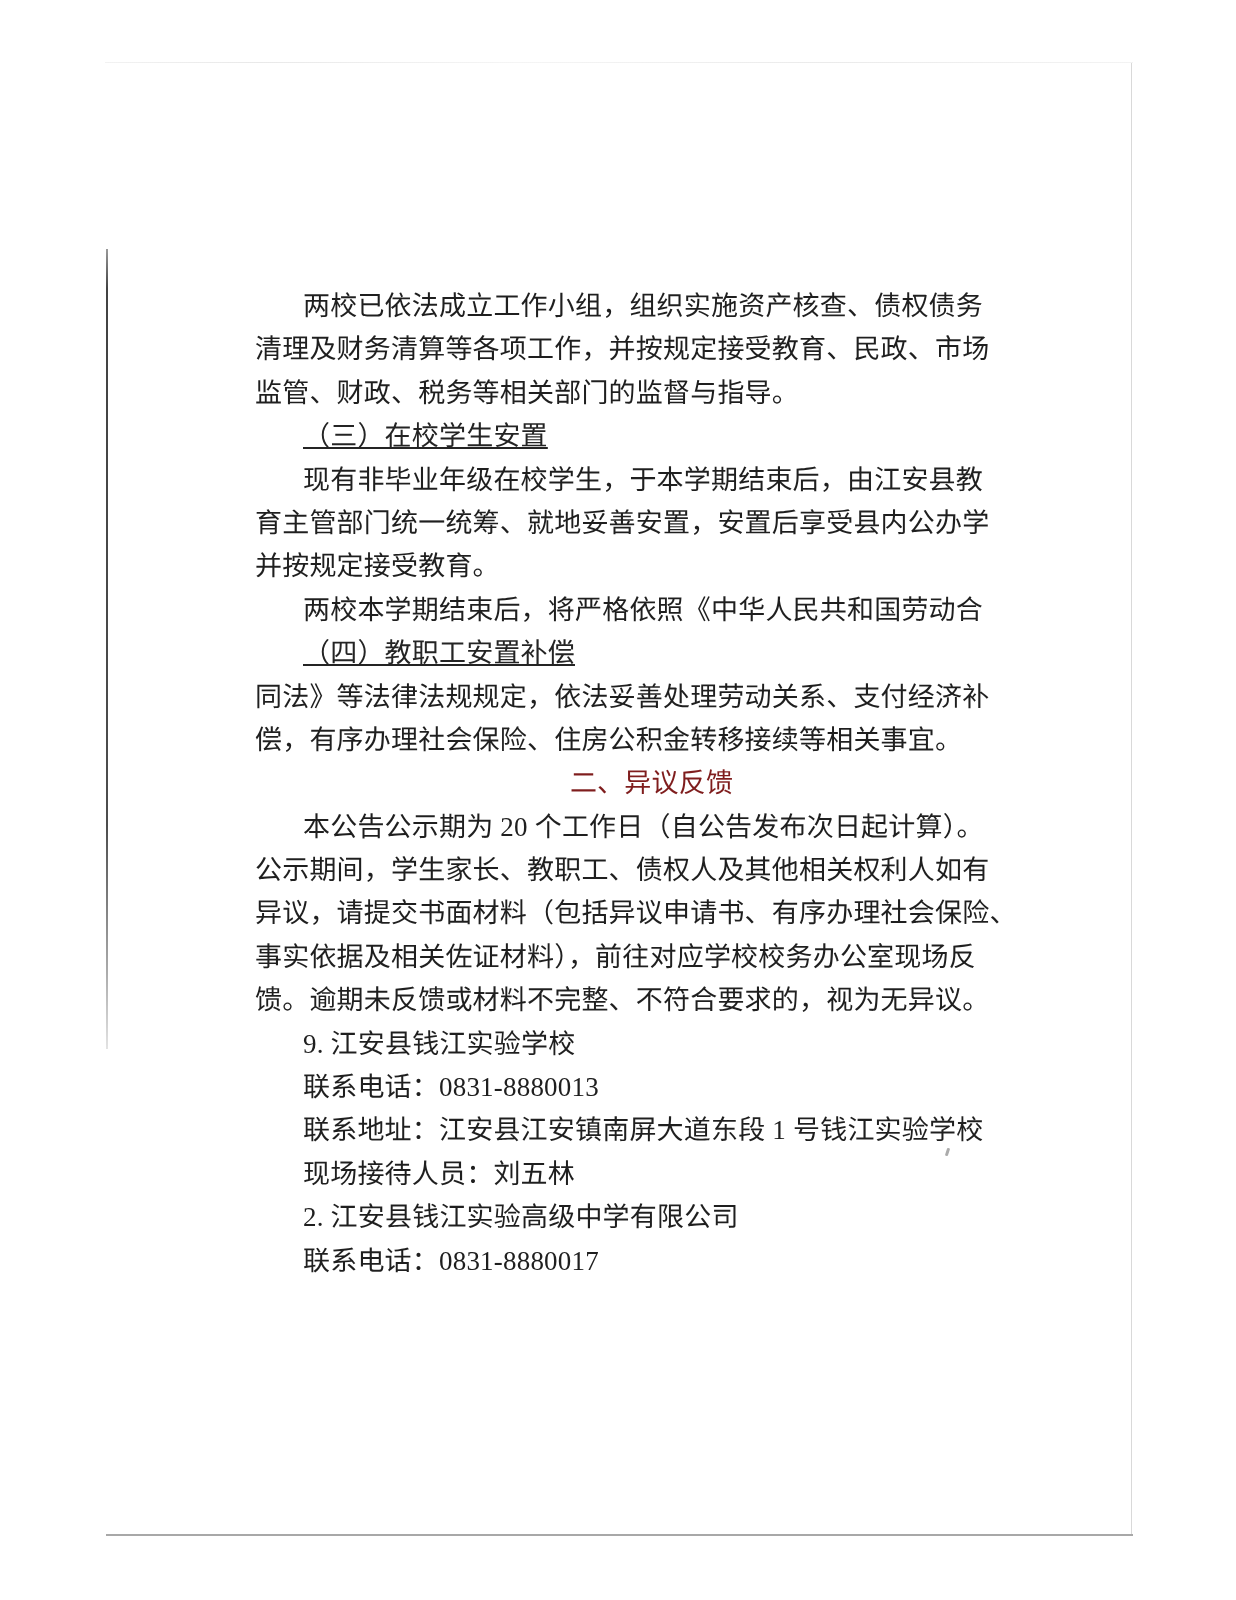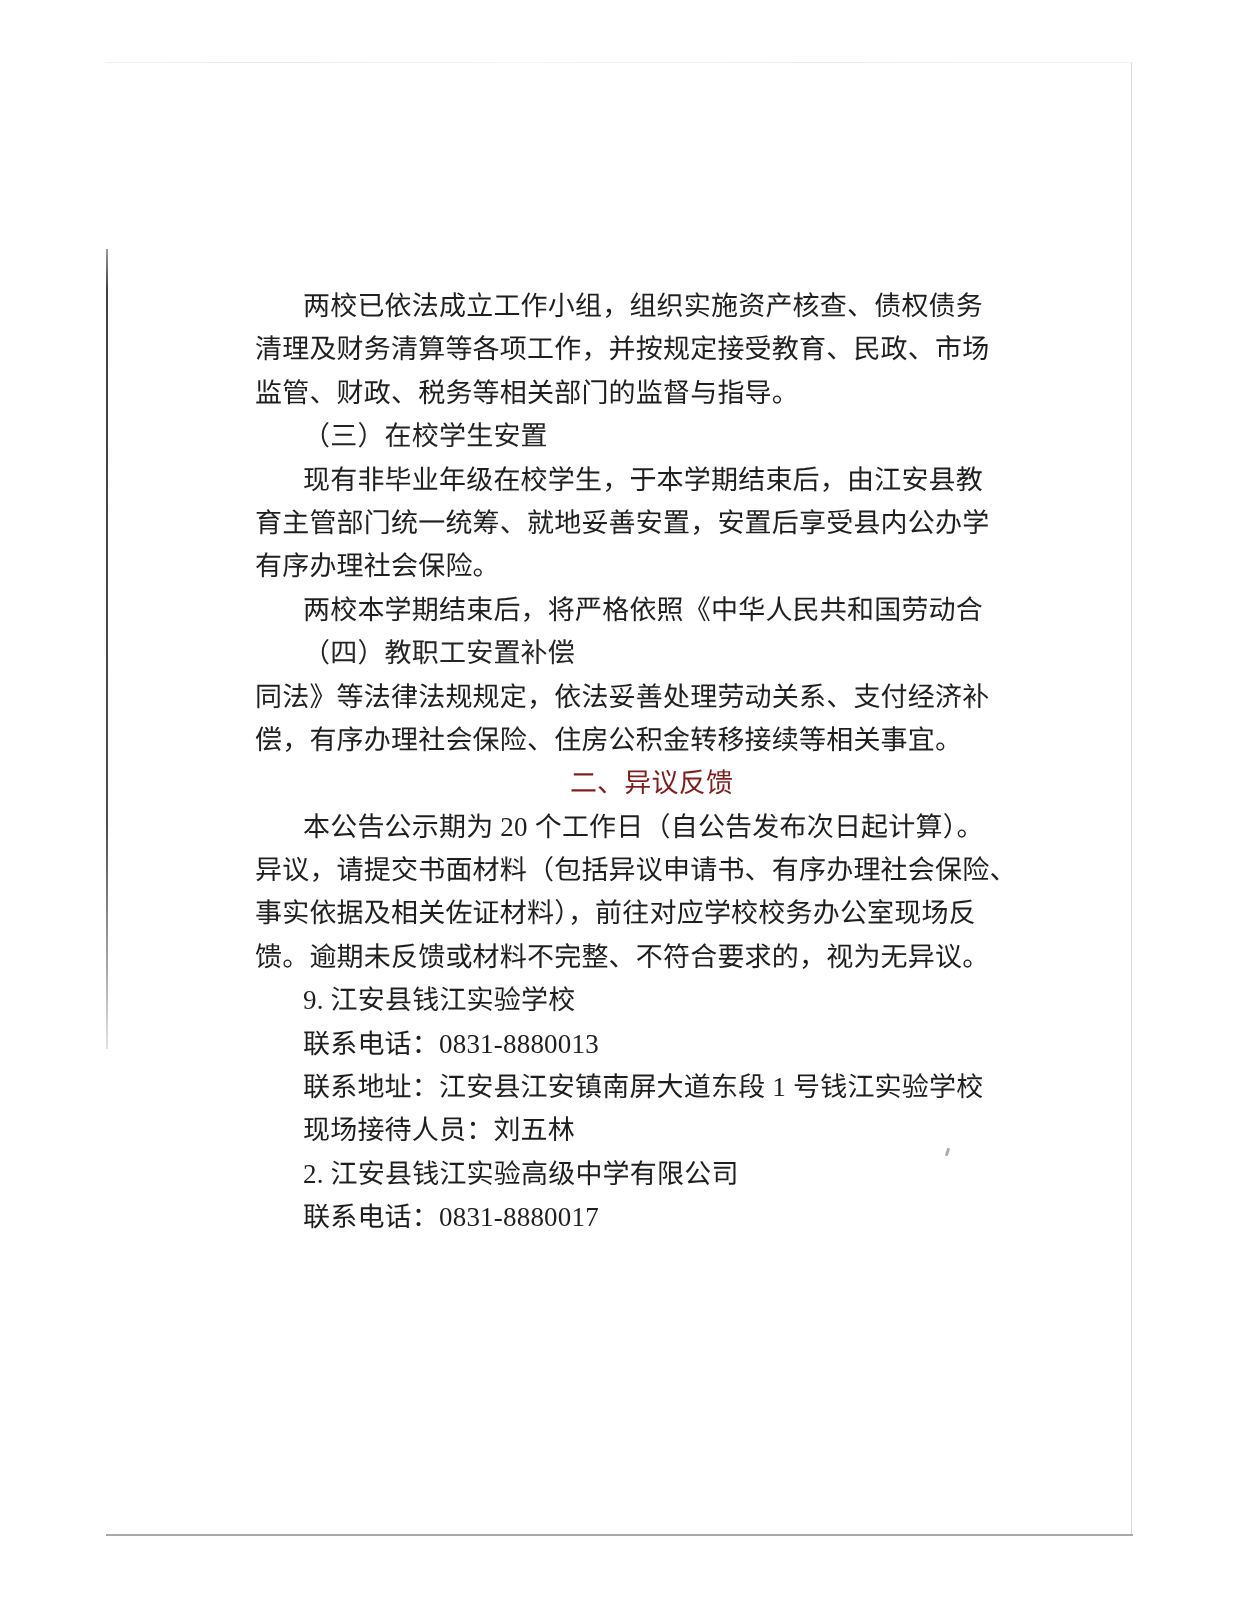--- a/index.html
+++ b/index.html
@@ -29,21 +29,21 @@
   .text-block { position: absolute; left: 255px; top: 285px; width: 745px; }
   .line {
     height: 43.4px;
     line-height: 43.4px;
     font-size: 27px;
     color: #1f1f1f;
     white-space: nowrap;
     letter-spacing: 0.2px;
   }
   .indent { padding-left: 48px; }
-  .kai { color: #242424; }
+  .kai { color: #242424; text-decoration: underline; }
   .heading {
     font-weight: 400;
     font-family: "Liberation Sans", "DejaVu Sans", sans-serif;
     color: #7f1d1d;
     text-align: center;
   }
 </style>
 </head>
 <body>
 
@@ -53,27 +53,28 @@
 <div class="scan-edge edge-left"></div>
 <div class="speck"></div>
 
 <div class="text-block">
   <div class="line indent">两校已依法成立工作小组，组织实施资产核查、债权债务</div>
   <div class="line">清理及财务清算等各项工作，并按规定接受教育、民政、市场</div>
   <div class="line">监管、财政、税务等相关部门的监督与指导。</div>
   <div class="line indent kai">（三）在校学生安置</div>
   <div class="line indent">现有非毕业年级在校学生，于本学期结束后，由江安县教</div>
   <div class="line">育主管部门统一统筹、就地妥善安置，安置后享受县内公办学</div>
-  <div class="line">有序办理社会保险。</div>
+  <div class="line">并按规定接受教育。</div>
   <div class="line indent">两校本学期结束后，将严格依照《中华人民共和国劳动合</div>
   <div class="line indent kai">（四）教职工安置补偿</div>
   <div class="line">同法》等法律法规规定，依法妥善处理劳动关系、支付经济补</div>
   <div class="line">偿，有序办理社会保险、住房公积金转移接续等相关事宜。</div>
   <div class="line indent heading">二、异议反馈</div>
   <div class="line indent">本公告公示期为 20 个工作日（自公告发布次日起计算）。</div>
+  <div class="line">公示期间，学生家长、教职工、债权人及其他相关权利人如有</div>
   <div class="line">异议，请提交书面材料（包括异议申请书、有序办理社会保险、</div>
   <div class="line">事实依据及相关佐证材料），前往对应学校校务办公室现场反</div>
   <div class="line">馈。逾期未反馈或材料不完整、不符合要求的，视为无异议。</div>
   <div class="line indent">9. 江安县钱江实验学校</div>
   <div class="line indent">联系电话：0831-8880013</div>
   <div class="line indent">联系地址：江安县江安镇南屏大道东段 1 号钱江实验学校</div>
   <div class="line indent">现场接待人员：刘五林</div>
   <div class="line indent">2. 江安县钱江实验高级中学有限公司</div>
   <div class="line indent">联系电话：0831-8880017</div>
 </div>

